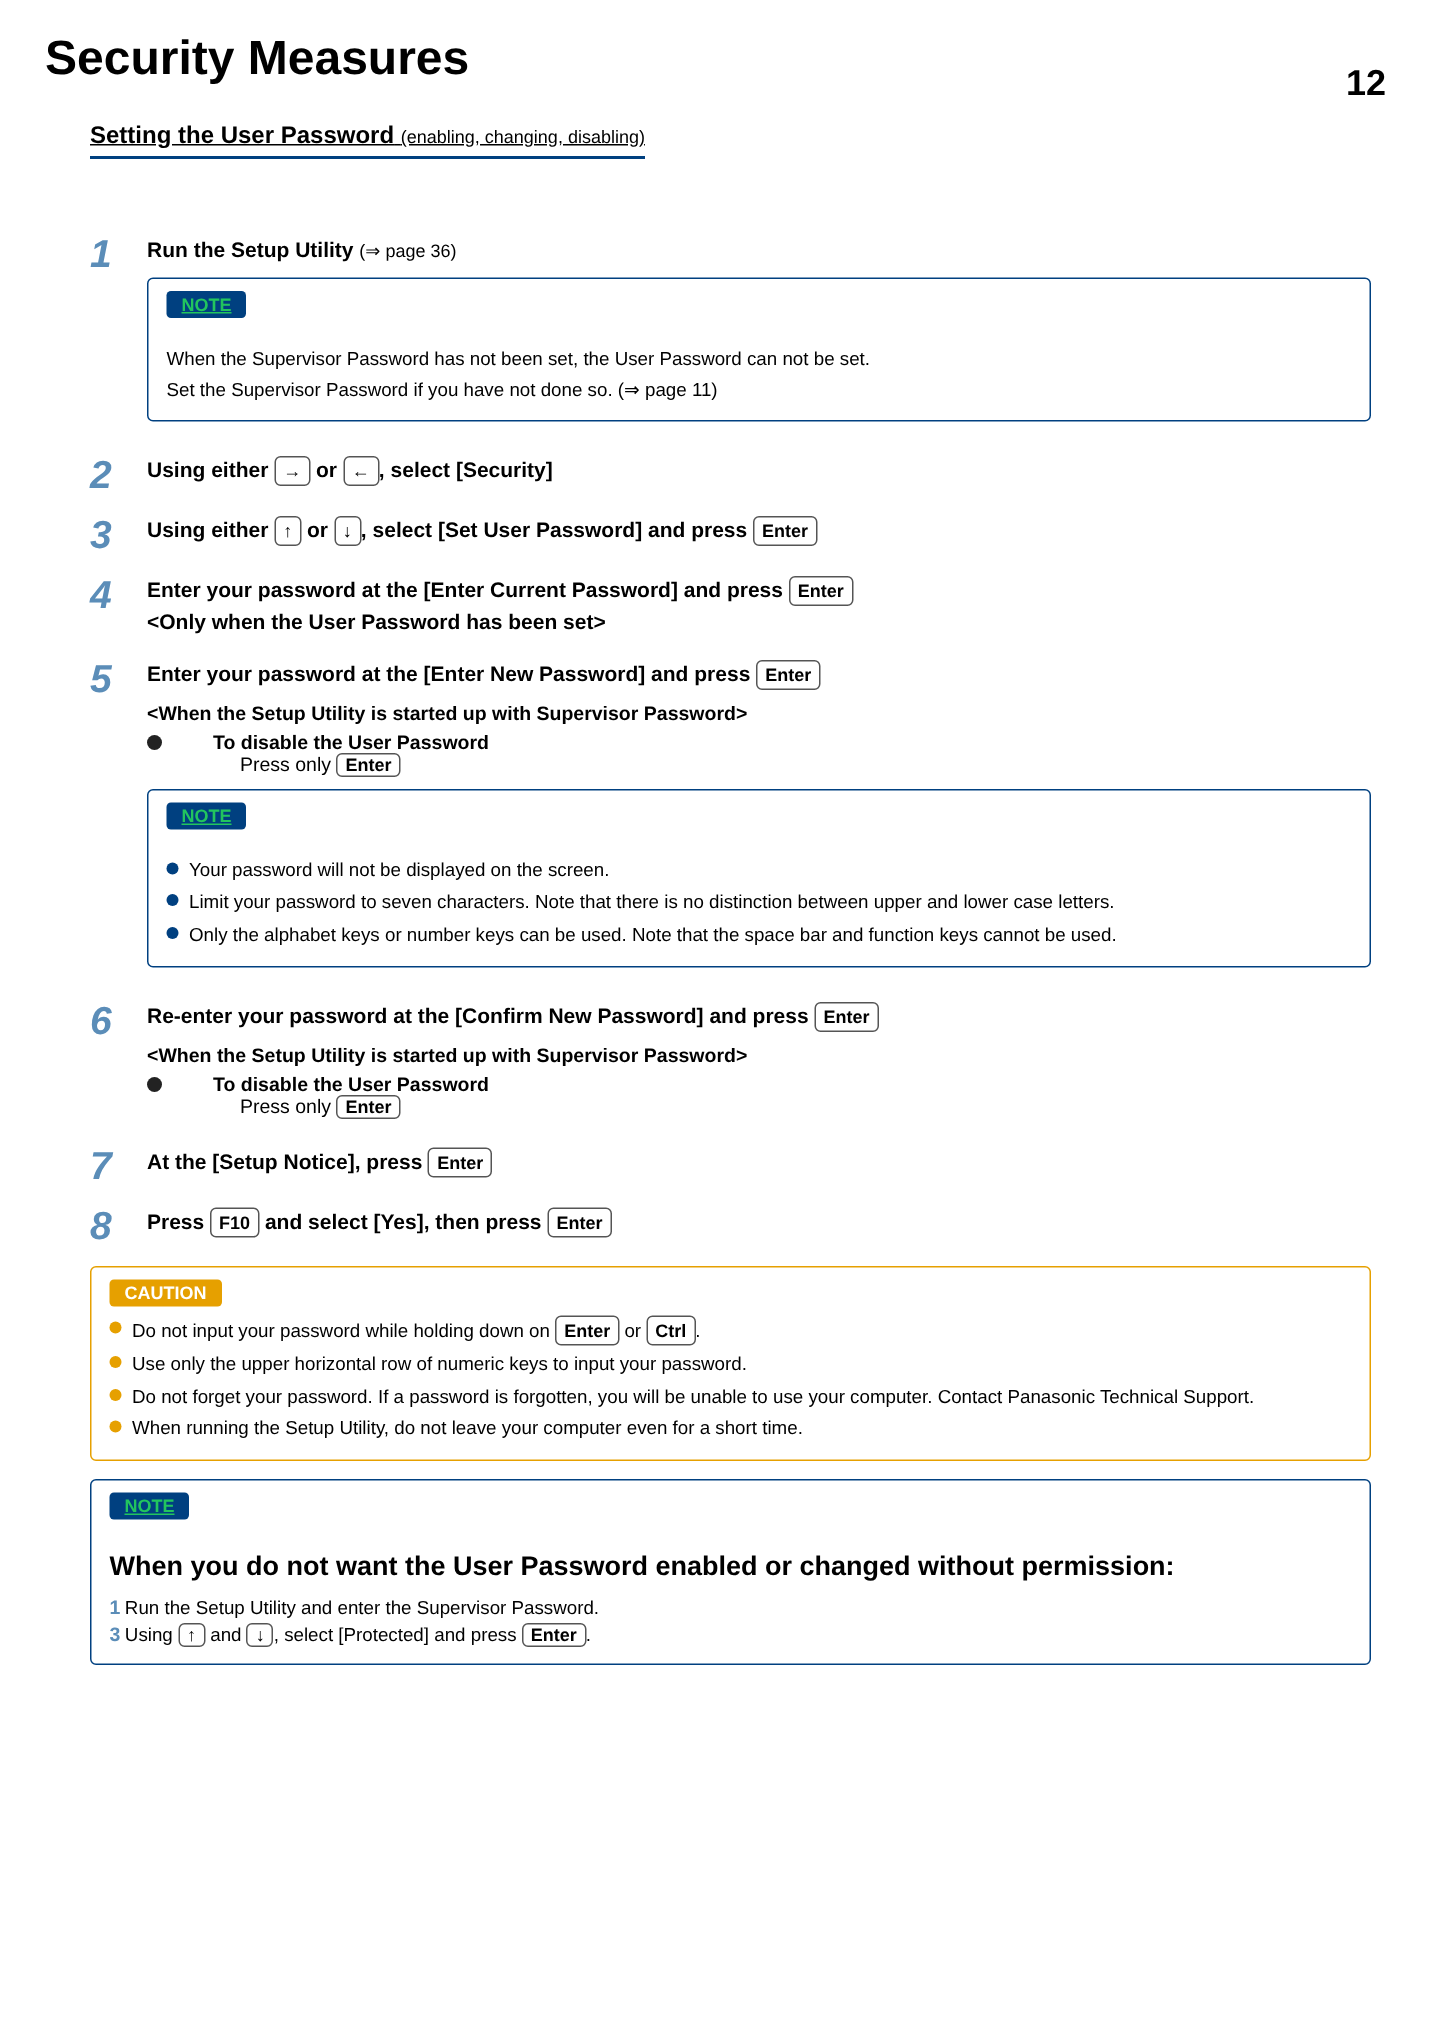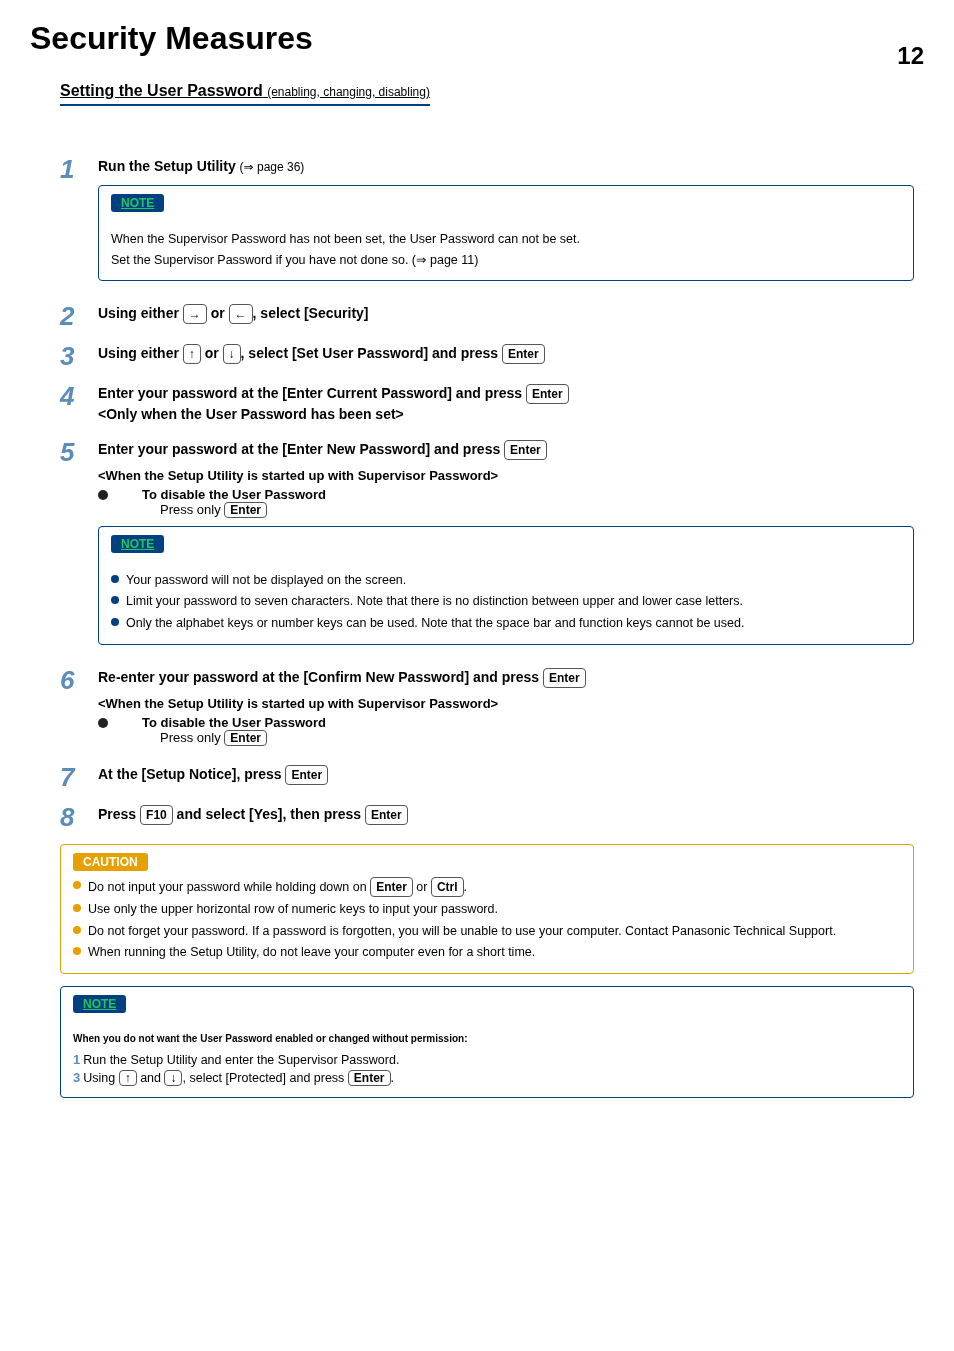--- a/index.html
+++ b/index.html
@@ -316,21 +316,21 @@
       <span class="bullet-text">Do not forget your password.  If a password is forgotten, you will be unable to use your computer.  Contact Panasonic Technical Support.</span>
     </div>
     <div class="bullet-item">
       <div class="bullet-dot" style="background:#e6a000;"></div>
       <span class="bullet-text">When running the Setup Utility, do not leave your computer even for a short time.</span>
     </div>
   </div>
 
   <div class="note-box">
     <div class="note-label">NOTE</div>
-    <p style="font-weight:bold;font-size:10px;margin-bottom:6px;">When you do not want the User Password enabled or changed without permission:</p>
+    <p style="font-weight:bold;font-size:18px;margin-bottom:6px;">When you do not want the User Password enabled or changed without permission:</p>
     <div class="numbered-small">
       <span class="num" style="color:#5b8db8;">1</span>Run the Setup Utility and enter the Supervisor Password.
     </div>
     <div class="numbered-small">
       <span class="num" style="color:#5b8db8;">3</span>Using <span class="kbd">↑</span> and <span class="kbd">↓</span>, select [Protected] and press <span class="kbd">Enter</span>.
     </div>
   </div>
 
 </div>
 

